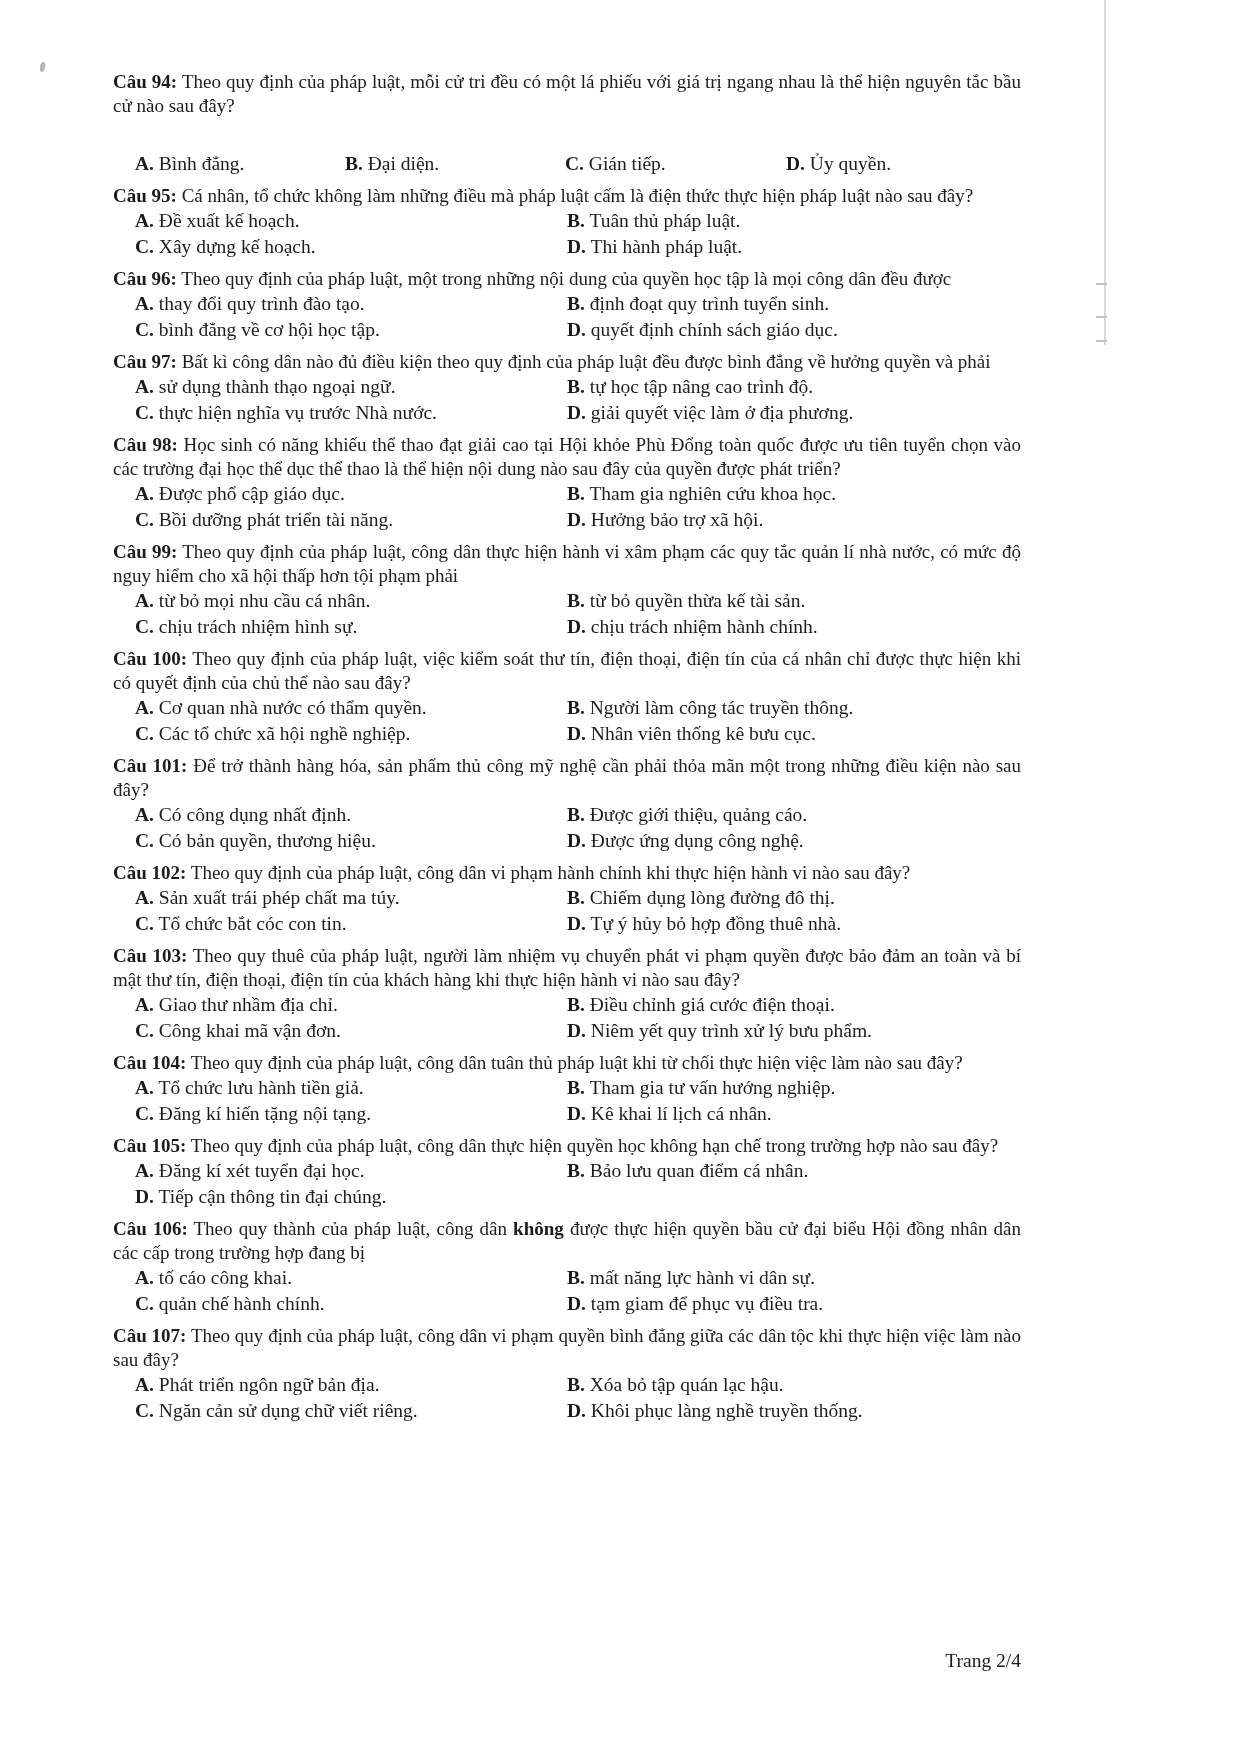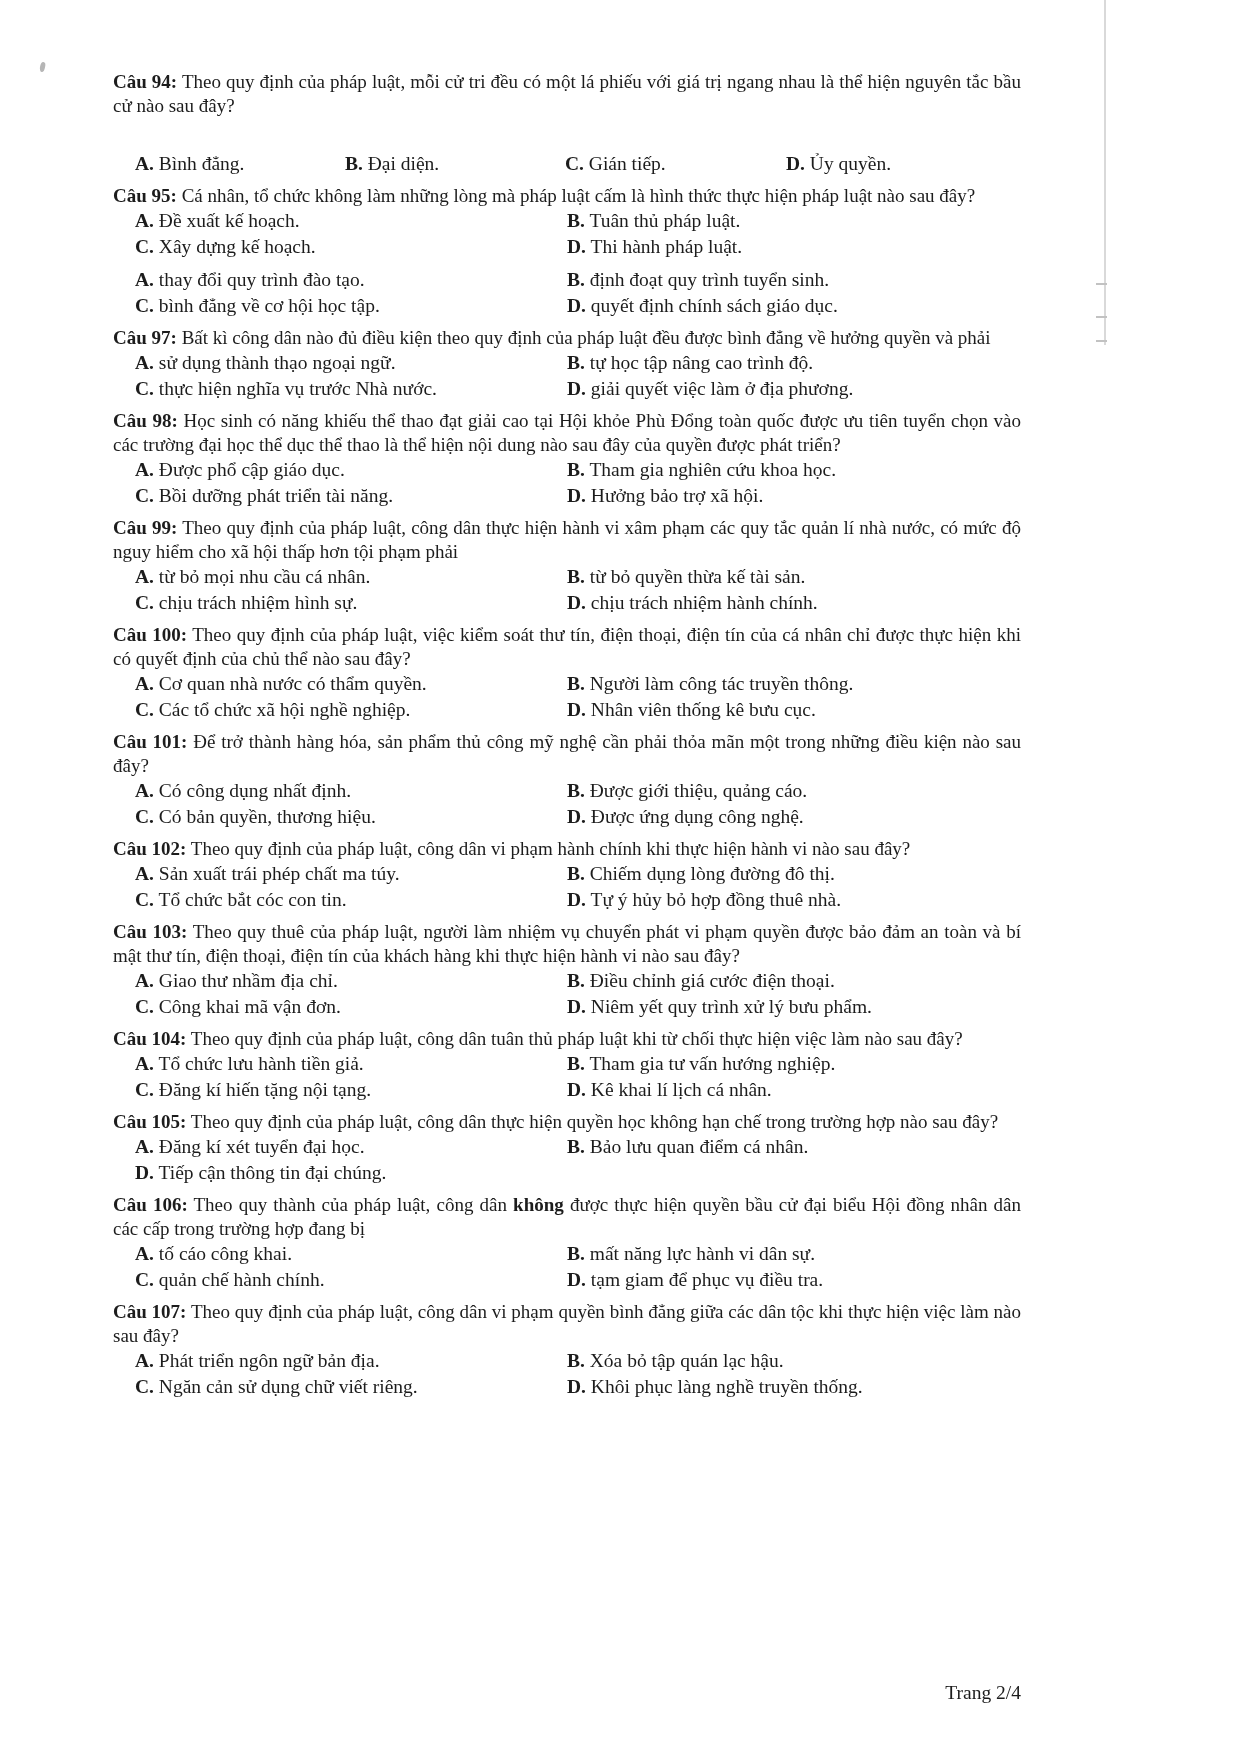--- a/index.html
+++ b/index.html
@@ -27,21 +27,20 @@
     font-size:19.5px;
     line-height:26px;
   }
   .opts.two{display:grid;grid-template-columns:432px 1fr;}
   .opts.four{display:grid;grid-template-columns:210px 220px 221px 1fr;margin-top:33px;}
   .opt{white-space:nowrap;}
   .footer{
     position:absolute;top:1650px;left:0;width:1021px;
     text-align:right;
     font-size:19.5px;
-    margin-top:32px;
   }
   
   .fleck{
     position:absolute;left:40px;top:62px;width:5px;height:10px;
     background:#8f8f8f;border-radius:50% 50% 40% 60%;
     transform:rotate(14deg);opacity:.65;
   }
   .edge-line{
     position:absolute;left:1104px;top:0;width:2px;height:345px;
     background:#d9d9d9;
@@ -62,29 +61,30 @@
     <section class="question">
       <p class="q-text"><b>Câu 94:</b> <span>Theo quy định của pháp luật, mỗi cử tri đều có một lá phiếu với giá trị ngang nhau là thể hiện nguyên tắc bầu cử nào sau đây?</span></p>
       <div class="opts four">
         <div class="opt"><b>A.</b> Bình đẳng.</div>
         <div class="opt"><b>B.</b> Đại diện.</div>
         <div class="opt"><b>C.</b> Gián tiếp.</div>
         <div class="opt"><b>D.</b> Ủy quyền.</div>
       </div>
     </section>
     <section class="question">
-      <p class="q-text"><b>Câu 95:</b> <span>Cá nhân, tổ chức không làm những lòng mà pháp luật cấm là hình thức thực hiện pháp luật nào sau đây?</span></p>
+      <p class="q-text"><b>Câu 95:</b> <span>Cá nhân, tổ chức không làm những điều mà pháp luật cấm là điện thức thực hiện pháp luật nào sau đây?</span></p>
       <div class="opts two">
         <div class="opt"><b>A.</b> Đề xuất kế hoạch.</div>
         <div class="opt"><b>B.</b> Tuân thủ pháp luật.</div>
         <div class="opt"><b>C.</b> Xây dựng kế hoạch.</div>
         <div class="opt"><b>D.</b> Thi hành pháp luật.</div>
       </div>
     </section>
     <section class="question">
+      <p class="q-text"><b>Câu 96:</b> <span>Theo quy định của pháp luật, một trong những nội dung của quyền học tập là mọi công dân đều được</span></p>
       <div class="opts two">
         <div class="opt"><b>A.</b> thay đổi quy trình đào tạo.</div>
         <div class="opt"><b>B.</b> định đoạt quy trình tuyển sinh.</div>
         <div class="opt"><b>C.</b> bình đẳng về cơ hội học tập.</div>
         <div class="opt"><b>D.</b> quyết định chính sách giáo dục.</div>
       </div>
     </section>
     <section class="question">
       <p class="q-text"><b>Câu 97:</b> <span>Bất kì công dân nào đủ điều kiện theo quy định của pháp luật đều được bình đẳng về hưởng quyền và phải</span></p>
       <div class="opts two">

